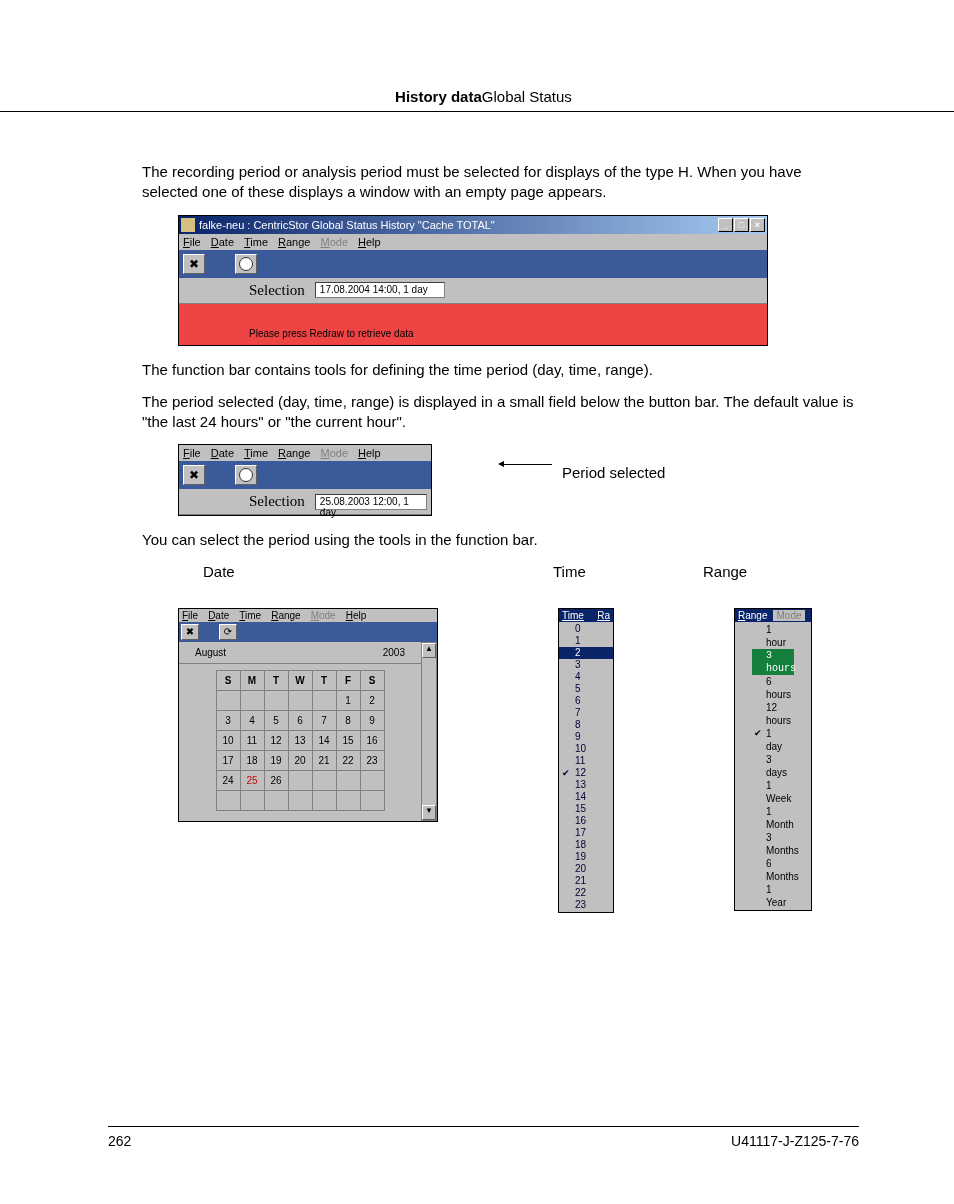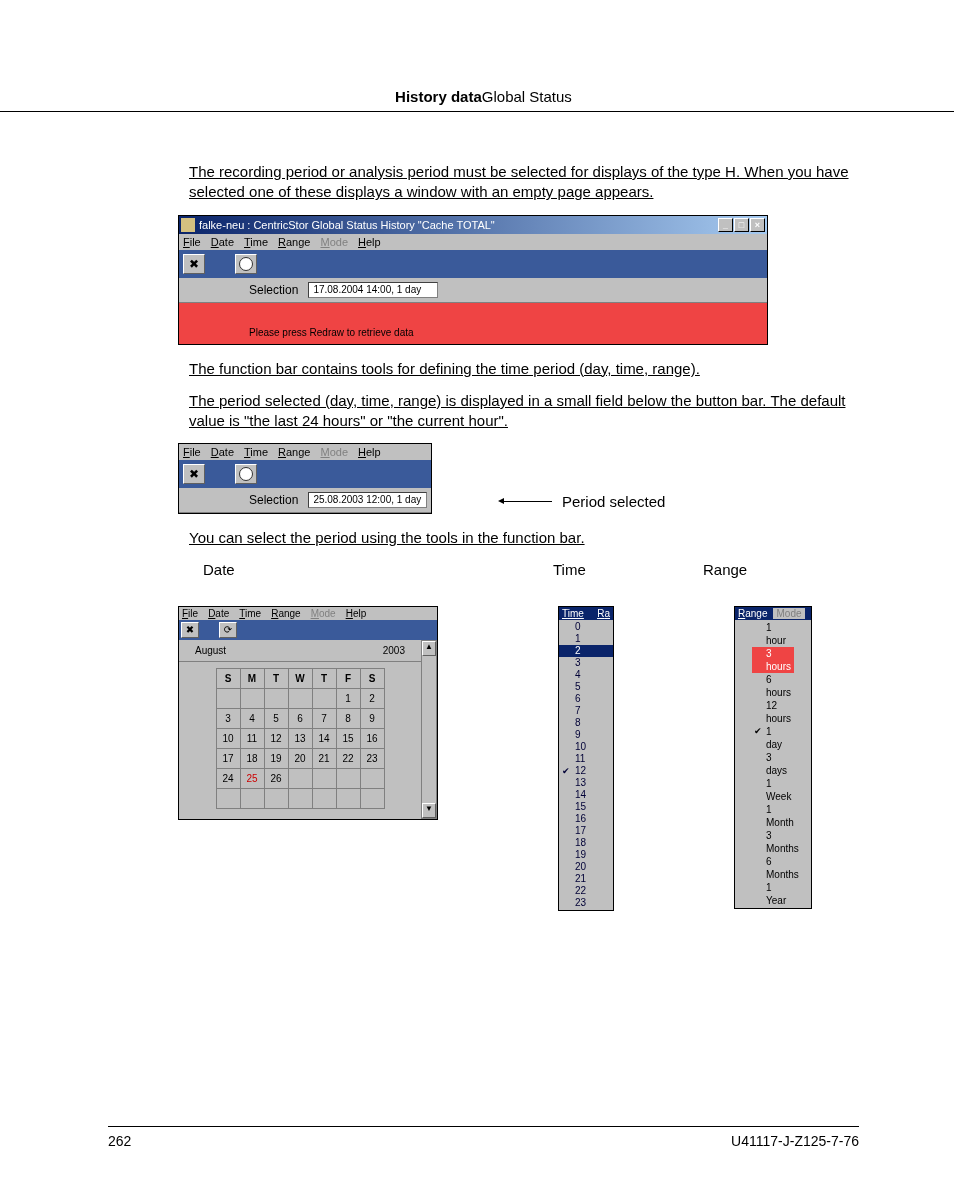--- a/index.html
+++ b/index.html
@@ -16,21 +16,21 @@
     display: flex;
     justify-content: center;
     padding: 88px 95px 6px 108px;
     border-bottom: 1.5px solid #000;
     margin-bottom: 50px;
   }
   .page-header .left { font-weight: bold; }
   .content { padding: 0 95px 0 108px; }
   .section-heading { display: flex; font-weight: bold; margin-bottom: 22px; }
   .section-heading .num { width: 70px; }
-  .body-text { margin-left: 81px; margin-bottom: 12px; line-height: 1.35; text-decoration: underline; }
+  .body-text { margin-left: 34px; margin-bottom: 12px; line-height: 1.35; }
   .figure { margin-left: 70px; margin-bottom: 14px; }
 
   
   .win {
     border: 1px solid #000;
     background: #c0c0c0;
     font-family: "MS Sans Serif", Tahoma, sans-serif;
     font-size: 11px;
     width: 590px;
   }
@@ -82,39 +82,39 @@
     cursor: pointer;
   }
   .tbtn.x::after { content: "✖"; font-size: 12px; color: #000; }
   .tbtn.clock::after { content: ""; width: 12px; height: 12px; border: 1.5px solid #333; border-radius: 50%; background: #fff; }
   .sel-row {
     background: #c0c0c0;
     padding: 4px 4px 4px 70px;
     display: flex; align-items: center; gap: 10px;
     border-bottom: 1px solid #808080;
   }
-  .sel-row .lbl { font-size: 12px; }
+  .sel-row .lbl { font-size: 15px; font-family: Liberation Serif, serif; }
   .sel-input {
     background: #fff;
     border: 1px solid #808080;
     border-top-color: #404040; border-left-color: #404040;
     font-size: 10px; padding: 1px 4px; width: 130px;
     height: 16px;
   }
   .win-body {
     background: #ef4444; padding: 24px 6px 6px 70px;
     font-size: 10px;
   }
 
   
   .win2 { width: 254px; position: relative; }
   .annot {
     position: absolute;
-    left: 326px; top: 50px;
-    display: flex; align-items: center;
+    left: 326px; top: 20px;
+    display: flex; 
   }
   .arrow-line {
     width: 48px; height: 1px; background: #000; position: relative;
   }
   .arrow-head {
     position: absolute; left: -6px; top: -3px;
     border-right: 6px solid #000;
     border-top: 3px solid transparent;
     border-bottom: 3px solid transparent;
   }
@@ -173,21 +173,21 @@
   
   .range-panel {
     background: #c0c0c0; border: 1px solid #000;
     width: 78px;
     font-family: Tahoma, sans-serif; font-size: 10px;
   }
   .range-panel .mhead { background:#0a246a; color:#fff; padding:1px 3px; font-size:10px; display:flex; }
   .range-panel .mhead .d { color:#808080; margin-left:6px; background:#c0c0c0; padding:0 3px; }
   .range-list { padding: 1px 17px; }
   .range-item { padding: 0 4px 0 14px; font-size: 10px; line-height: 13px; position: relative; cursor: pointer; }
-  .range-item.sel { background:#ef4444; color:#fff; }
+  .range-item.sel { background:#15803d; color:#fff;font-family:Liberation Mono, monospace; }
   .range-item.check::before { content:"✔"; position:absolute; left:2px; font-size:9px; }
 
   .page-footer {
     position: absolute; bottom: 55px; left: 108px; right: 95px;
     border-top: 1.5px solid #000;
     padding-top: 6px;
     display: flex; justify-content: space-between;
     font-size: 14px;
   }
 </style>

